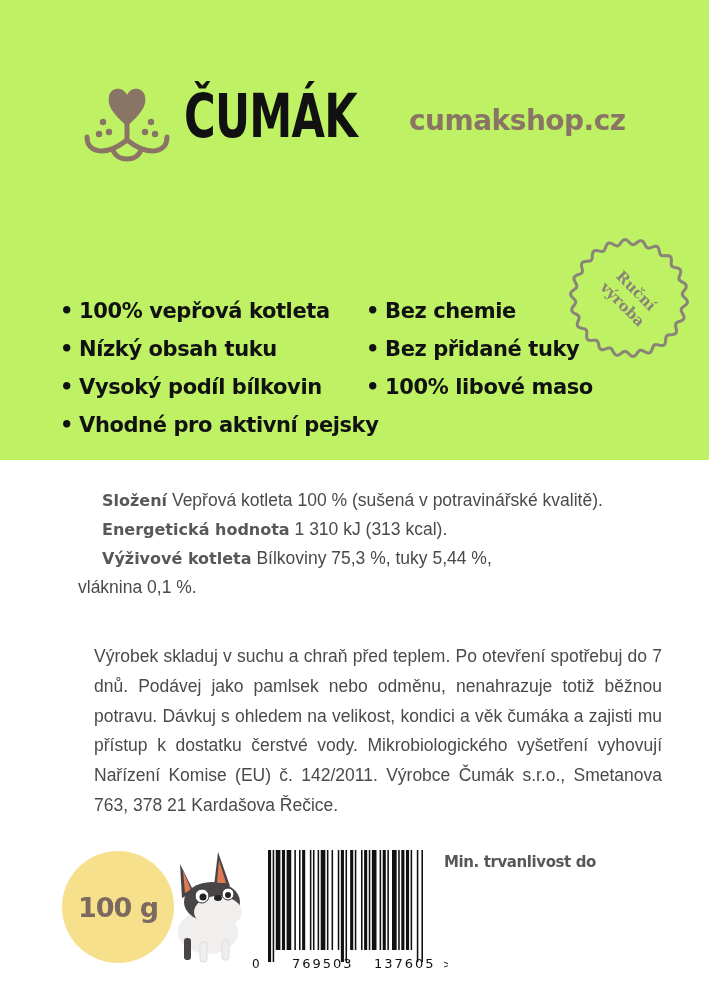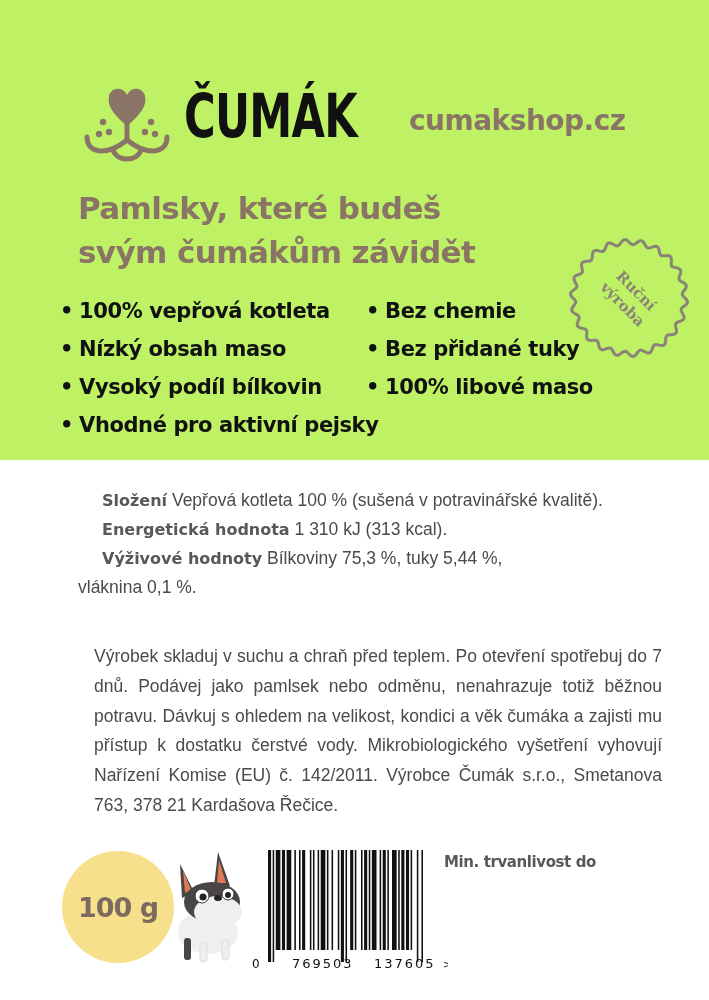--- a/index.html
+++ b/index.html
@@ -82,48 +82,44 @@
     <circle cx="22" cy="52" r="3.2" fill="#8a7466"></circle>
     <circle cx="32" cy="50" r="3.2" fill="#8a7466"></circle>
     <circle cx="74" cy="40" r="3.2" fill="#8a7466"></circle>
     <circle cx="68" cy="50" r="3.2" fill="#8a7466"></circle>
     <circle cx="78" cy="52" r="3.2" fill="#8a7466"></circle>
   </svg>
 
   <div class="brand-name">ČUMÁK</div>
   <div class="site-url">cumakshop.cz</div>
 
-  <h1 class="tagline">
-    <span>Pamlsky, které budeš</span><br>
-    <span>svým čumákům závidět</span>
-  </h1>
 
   <svg class="stamp" viewBox="0 0 124 124">
     <path id="stampRing" fill="none" stroke="#8a8478" stroke-width="3" d="M118.00 62.00 L118.97 62.99 L119.77 64.02 L120.30 65.06 L120.46 66.09 L120.22 67.09 L119.61 68.06 L118.71 68.96 L117.63 69.82 L116.52 70.63 L115.50 71.43 L114.72 72.25 L114.25 73.11 L114.13 74.04 L114.35 75.05 L114.84 76.16 L115.48 77.34 L116.15 78.56 L116.71 79.78 L117.03 80.95 L117.03 82.03 L116.65 82.98 L115.92 83.79 L114.89 84.45 L113.65 85.00 L112.34 85.48 L111.09 85.94 L110.02 86.47 L109.22 87.11 L108.73 87.90 L108.55 88.87 L108.63 90.02 L108.88 91.30 L109.19 92.65 L109.44 94.00 L109.50 95.26 L109.31 96.37 L108.79 97.26 L107.97 97.92 L106.87 98.34 L105.58 98.57 L104.20 98.68 L102.83 98.76 L101.59 98.92 L100.55 99.23 L99.76 99.76 L99.23 100.55 L98.92 101.59 L98.76 102.83 L98.68 104.20 L98.57 105.58 L98.34 106.87 L97.92 107.97 L97.26 108.79 L96.37 109.31 L95.26 109.50 L94.00 109.44 L92.65 109.19 L91.30 108.88 L90.02 108.63 L88.87 108.55 L87.90 108.73 L87.11 109.22 L86.47 110.02 L85.94 111.09 L85.48 112.34 L85.00 113.65 L84.45 114.89 L83.79 115.92 L82.98 116.65 L82.03 117.03 L80.95 117.03 L79.78 116.71 L78.56 116.15 L77.34 115.48 L76.16 114.84 L75.05 114.35 L74.04 114.13 L73.11 114.25 L72.25 114.72 L71.43 115.50 L70.63 116.52 L69.82 117.63 L68.96 118.71 L68.06 119.61 L67.09 120.22 L66.09 120.46 L65.06 120.30 L64.02 119.77 L62.99 118.97 L62.00 118.00 L61.04 117.02 L60.11 116.16 L59.19 115.55 L58.27 115.27 L57.33 115.35 L56.35 115.77 L55.31 116.45 L54.23 117.28 L53.11 118.10 L51.99 118.80 L50.88 119.22 L49.82 119.31 L48.84 119.00 L47.96 118.32 L47.17 117.35 L46.46 116.18 L45.81 114.95 L45.17 113.81 L44.49 112.86 L43.72 112.22 L42.84 111.91 L41.83 111.92 L40.69 112.21 L39.44 112.66 L38.14 113.16 L36.85 113.57 L35.62 113.77 L34.53 113.67 L33.60 113.23 L32.87 112.45 L32.33 111.37 L31.94 110.10 L31.65 108.74 L31.37 107.41 L31.02 106.24 L30.54 105.30 L29.86 104.65 L28.96 104.29 L27.85 104.17 L26.58 104.22 L25.20 104.33 L23.82 104.40 L22.53 104.32 L21.42 104.02 L20.56 103.44 L19.98 102.58 L19.68 101.47 L19.60 100.18 L19.67 98.80 L19.78 97.42 L19.83 96.15 L19.71 95.04 L19.35 94.14 L18.70 93.46 L17.76 92.98 L16.59 92.63 L15.26 92.35 L13.90 92.06 L12.63 91.67 L11.55 91.13 L10.77 90.40 L10.33 89.47 L10.23 88.38 L10.43 87.15 L10.84 85.86 L11.34 84.56 L11.79 83.31 L12.08 82.17 L12.09 81.16 L11.78 80.28 L11.14 79.51 L10.19 78.83 L9.05 78.19 L7.82 77.54 L6.65 76.83 L5.68 76.04 L5.00 75.16 L4.69 74.18 L4.78 73.12 L5.20 72.01 L5.90 70.89 L6.72 69.77 L7.55 68.69 L8.23 67.65 L8.65 66.67 L8.73 65.73 L8.45 64.81 L7.84 63.89 L6.98 62.96 L6.00 62.00 L5.03 61.01 L4.23 59.98 L3.70 58.94 L3.54 57.91 L3.78 56.91 L4.39 55.94 L5.29 55.04 L6.37 54.18 L7.48 53.37 L8.50 52.57 L9.28 51.75 L9.75 50.89 L9.87 49.96 L9.65 48.95 L9.16 47.84 L8.52 46.66 L7.85 45.44 L7.29 44.22 L6.97 43.05 L6.97 41.97 L7.35 41.02 L8.08 40.21 L9.11 39.55 L10.35 39.00 L11.66 38.52 L12.91 38.06 L13.98 37.53 L14.78 36.89 L15.27 36.10 L15.45 35.13 L15.37 33.98 L15.12 32.70 L14.81 31.35 L14.56 30.00 L14.50 28.74 L14.69 27.63 L15.21 26.74 L16.03 26.08 L17.13 25.66 L18.42 25.43 L19.80 25.32 L21.17 25.24 L22.41 25.08 L23.45 24.77 L24.24 24.24 L24.77 23.45 L25.08 22.41 L25.24 21.17 L25.32 19.80 L25.43 18.42 L25.66 17.13 L26.08 16.03 L26.74 15.21 L27.63 14.69 L28.74 14.50 L30.00 14.56 L31.35 14.81 L32.70 15.12 L33.98 15.37 L35.13 15.45 L36.10 15.27 L36.89 14.78 L37.53 13.98 L38.06 12.91 L38.52 11.66 L39.00 10.35 L39.55 9.11 L40.21 8.08 L41.02 7.35 L41.97 6.97 L43.05 6.97 L44.22 7.29 L45.44 7.85 L46.66 8.52 L47.84 9.16 L48.95 9.65 L49.96 9.87 L50.89 9.75 L51.75 9.28 L52.57 8.50 L53.37 7.48 L54.18 6.37 L55.04 5.29 L55.94 4.39 L56.91 3.78 L57.91 3.54 L58.94 3.70 L59.98 4.23 L61.01 5.03 L62.00 6.00 L62.96 6.98 L63.89 7.84 L64.81 8.45 L65.73 8.73 L66.67 8.65 L67.65 8.23 L68.69 7.55 L69.77 6.72 L70.89 5.90 L72.01 5.20 L73.12 4.78 L74.18 4.69 L75.16 5.00 L76.04 5.68 L76.83 6.65 L77.54 7.82 L78.19 9.05 L78.83 10.19 L79.51 11.14 L80.28 11.78 L81.16 12.09 L82.17 12.08 L83.31 11.79 L84.56 11.34 L85.86 10.84 L87.15 10.43 L88.38 10.23 L89.47 10.33 L90.40 10.77 L91.13 11.55 L91.67 12.63 L92.06 13.90 L92.35 15.26 L92.63 16.59 L92.98 17.76 L93.46 18.70 L94.14 19.35 L95.04 19.71 L96.15 19.83 L97.42 19.78 L98.80 19.67 L100.18 19.60 L101.47 19.68 L102.58 19.98 L103.44 20.56 L104.02 21.42 L104.32 22.53 L104.40 23.82 L104.33 25.20 L104.22 26.58 L104.17 27.85 L104.29 28.96 L104.65 29.86 L105.30 30.54 L106.24 31.02 L107.41 31.37 L108.74 31.65 L110.10 31.94 L111.37 32.33 L112.45 32.87 L113.23 33.60 L113.67 34.53 L113.77 35.62 L113.57 36.85 L113.16 38.14 L112.66 39.44 L112.21 40.69 L111.92 41.83 L111.91 42.84 L112.22 43.72 L112.86 44.49 L113.81 45.17 L114.95 45.81 L116.18 46.46 L117.35 47.17 L118.32 47.96 L119.00 48.84 L119.31 49.82 L119.22 50.88 L118.80 51.99 L118.10 53.11 L117.28 54.23 L116.45 55.31 L115.77 56.35 L115.35 57.33 L115.27 58.27 L115.55 59.19 L116.16 60.11 L117.02 61.04 L118.00 62.00 Z"></path>
     <g transform="rotate(45 62 62)" font-family="DejaVu Serif, serif" font-weight="bold" font-size="15" fill="#8a8478" text-anchor="middle">
       <text x="62" y="57">Ruční</text>
       <text x="62" y="76">výroba</text>
     </g>
   </svg>
 
   <div class="features">
     <div class="feature" style="left:0;top:0"><span class="bullet">•</span><span>100% vepřová kotleta</span></div>
-    <div class="feature" style="left:0;top:38px"><span class="bullet">•</span><span>Nízký obsah maso</span></div>
+    <div class="feature" style="left:0;top:38px"><span class="bullet">•</span><span>Nízký obsah tuku</span></div>
     <div class="feature" style="left:0;top:76px"><span class="bullet">•</span><span>Vysoký podíl bílkovin</span></div>
     <div class="feature" style="left:0;top:114px"><span class="bullet">•</span><span>Vhodné pro aktivní pejsky</span></div>
     <div class="feature" style="left:306px;top:0"><span class="bullet">•</span><span>Bez chemie</span></div>
     <div class="feature" style="left:306px;top:38px"><span class="bullet">•</span><span>Bez přidané tuky</span></div>
     <div class="feature" style="left:306px;top:76px"><span class="bullet">•</span><span>100% libové maso</span></div>
   </div>
 </div>
 
 <div class="info">
   <p><span class="lbl">Složení</span> <span>Vepřová kotleta 100 % (sušená v potravinářské kvalitě).</span></p>
   <p><span class="lbl">Energetická hodnota</span> <span>1 310 kJ (313 kcal).</span></p>
-  <p><span class="lbl">Výživové hodnoty</span> <span>Bílkoviny 75,3 %, tuky 5,44 %,</span></p>
+  <p><span class="lbl">Výživové kotleta</span> <span>Bílkoviny 75,3 %, tuky 5,44 %,</span></p>
   <p>vláknina 0,1 %.</p>
 </div>
 
 <p class="storage">Výrobek skladuj v suchu a chraň před teplem. Po otevření spotřebuj do 7 dnů. Podávej jako pamlsek nebo odměnu, nenahrazuje totiž běžnou potravu. Dávkuj s ohledem na velikost, kondici a věk čumáka a zajisti mu přístup k dostatku čerstvé vody. Mikrobiologického vyšetření vyhovují Nařízení Komise (EU) č. 142/2011. Výrobce Čumák s.r.o., Smetanova 763, 378 21 Kardašova Řečice.</p>
 
 <div class="weight-circle">
   <span class="weight-text">100 g</span>
 </div>
 
 <svg class="dog" viewBox="0 0 90 120">

